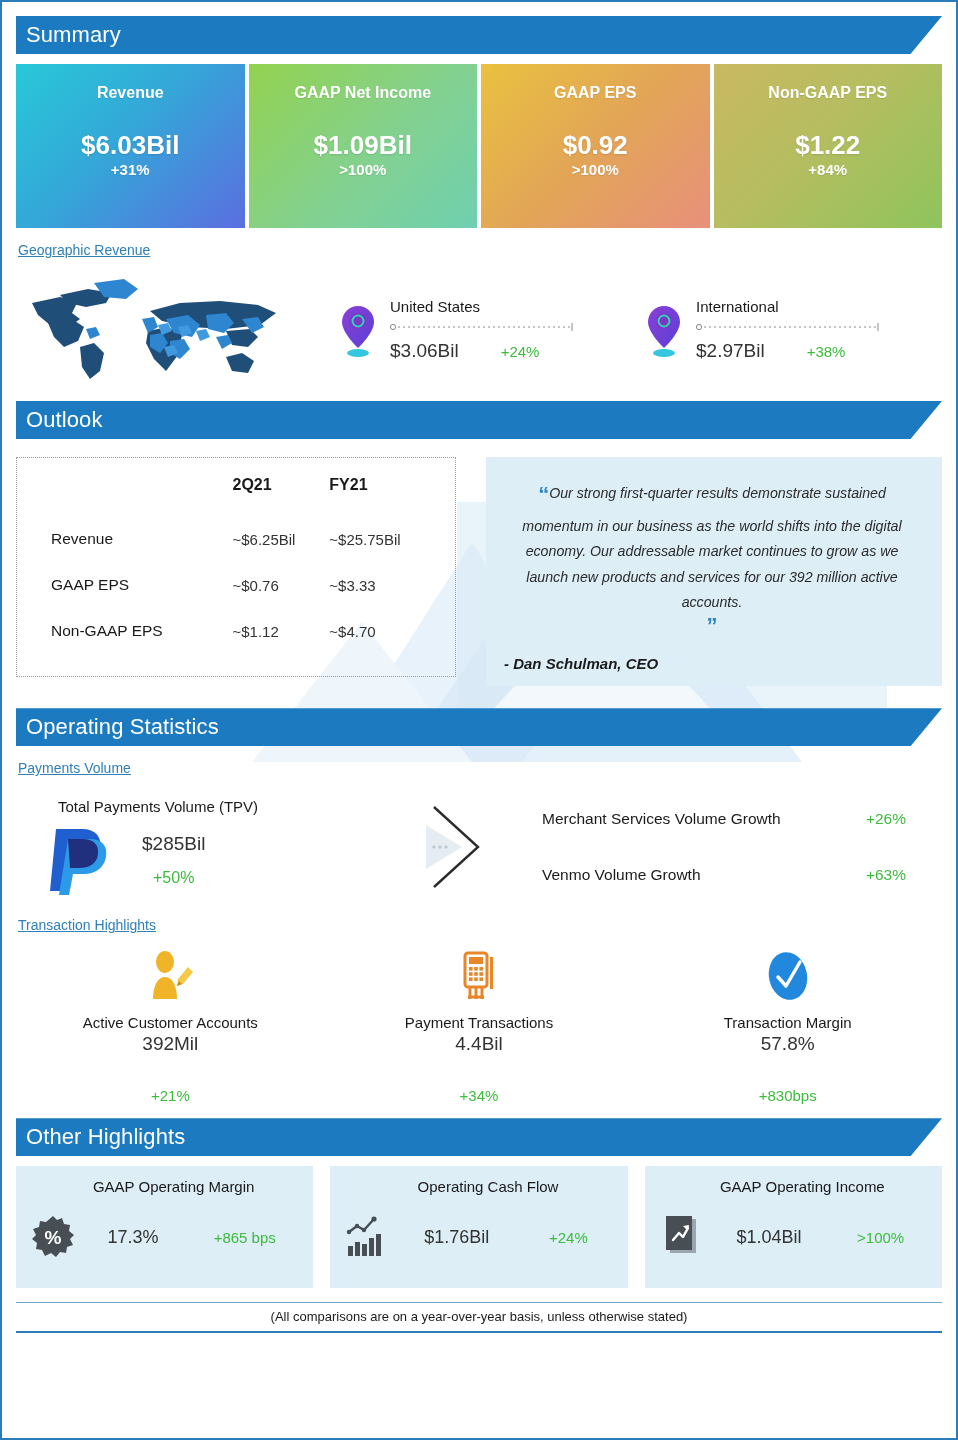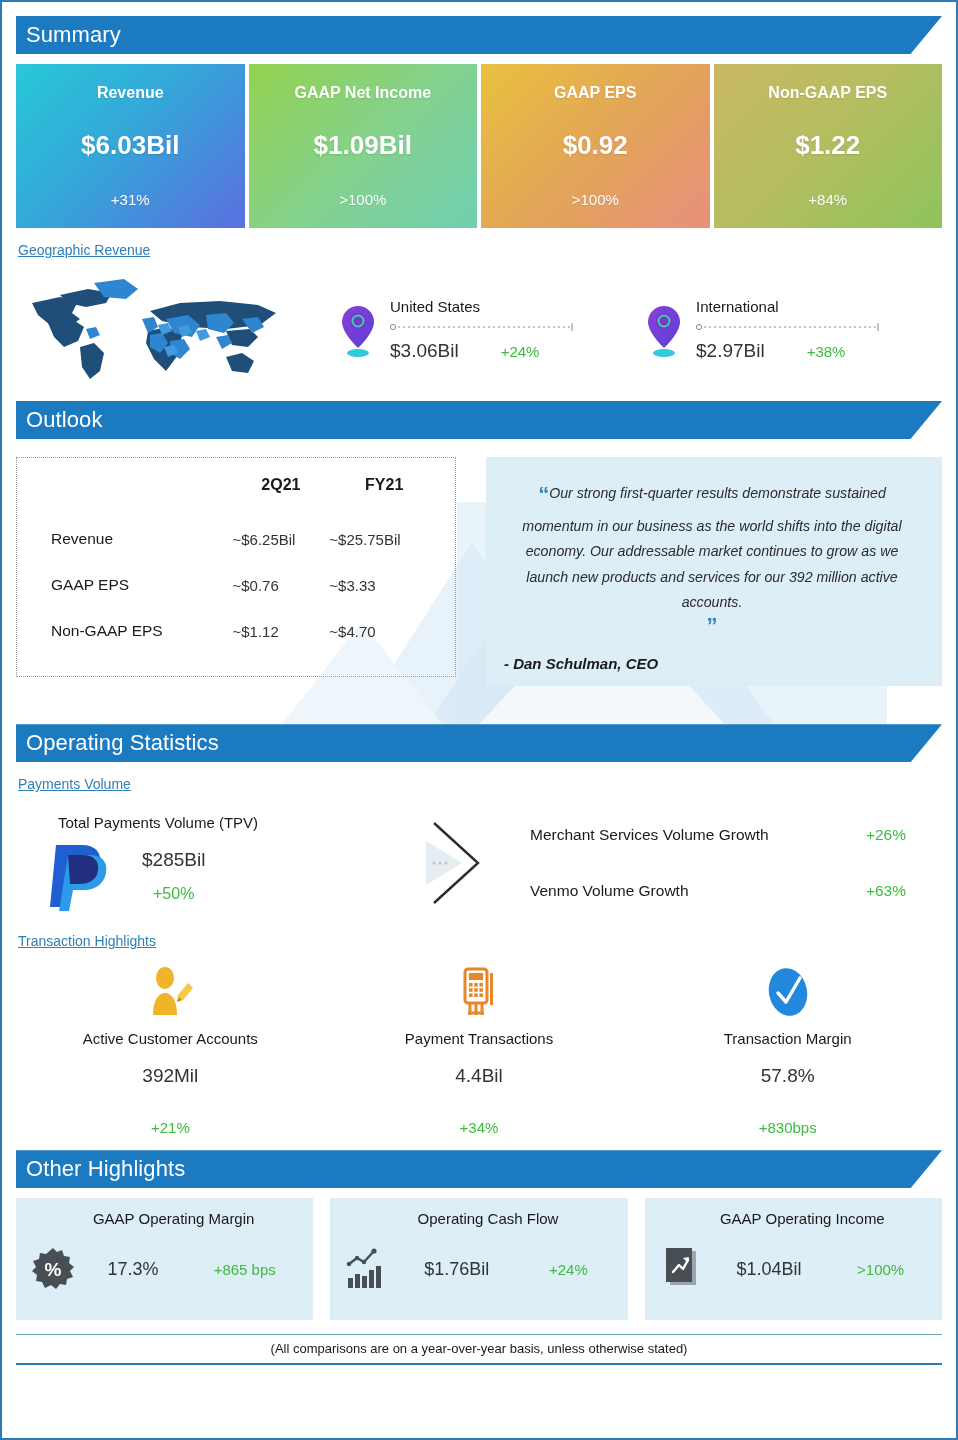--- a/index.html
+++ b/index.html
@@ -74,22 +74,22 @@
     text-shadow: 0 1px 1px rgba(0,0,0,.10);
   }
   .sum-card .v {
     font-size: 26px;
     font-weight: bold;
     margin-top: 28px;
     text-shadow: 0 1px 2px rgba(0,0,0,.12);
   }
   .sum-card .d {
     font-size: 15px;
-    margin-top: 30px;
     text-shadow: 0 1px 1px rgba(0,0,0,.10);
+    font-weight: bold;
   }
   .c0 { background: linear-gradient(135deg, #28c8d8 0%, #34a7d8 45%, #5b6ee0 100%); }
   .c1 { background: linear-gradient(135deg, #93d24f 0%, #83d190 55%, #6fd0b0 100%); }
   .c2 { background: linear-gradient(135deg, #e9c13f 0%, #e2a557 50%, #e8907c 100%); }
   .c3 { background: linear-gradient(135deg, #c9b862 0%, #b6bd60 45%, #8ec45c 100%); }
 
   
   .subhead {
     margin: 14px 0 0 16px;
     font-size: 14px;
@@ -130,21 +130,21 @@
     align-items: flex-start;
   }
   .outlook-table {
     width: 440px;
     border: 1px dotted #9a9a9a;
     padding: 18px 16px 22px 16px;
   }
   .outlook-table table { width: 100%; border-collapse: collapse; }
   .outlook-table th {
     font-size: 16px; font-weight: bold; color: #1a1a1a;
-    padding-bottom: 22px; text-align: center;
+    padding-bottom: 22px; text-align: left;
   }
   .outlook-table th.lbl { text-align: left; }
   .outlook-table td { font-size: 15px; color: #333; padding: 14px 0; }
   .outlook-table td.lbl { text-align: left; font-size: 15.5px; color: #1a1a1a; padding-left: 18px; }
 
   .quote-box {
     flex: 1;
     margin-left: 30px;
     background: #ddeef7;
     padding: 18px 22px 14px 18px;
@@ -178,35 +178,35 @@
     margin: 10px 0 0 0; height: 120px;
   }
   .pv-left { width: 360px; margin-left: 40px; }
   .pv-title { font-size: 15px; color: #1a1a1a; margin-left: 16px; }
   .pv-inner { display: flex; align-items: center; margin-top: 8px; }
   .pv-logo { width: 78px; height: 74px; flex: none; }
   .pv-nums { margin-left: 22px; text-align: center; }
   .pv-amt { font-size: 19px; color: #333; }
   .pv-pct { font-size: 16px; color: #3cbb3c; margin-top: 14px; }
   .pv-arrow { width: 80px; height: 88px; flex: none; margin-left: 10px; }
-  .pv-right { flex: 1; margin-left: 38px; margin-right: 50px; }
+  .pv-right { flex: 1; margin-left: 50px; margin-right: 50px; }
   .pv-line { display: flex; justify-content: space-between; align-items: baseline; }
   .pv-line + .pv-line { margin-top: 38px; }
   .pv-lbl { font-size: 15.5px; color: #1a1a1a; }
   .pv-val { font-size: 15.5px; color: #3cbb3c; }
 
   
   .th-row {
     position: relative; z-index: 2;
     display: flex; margin: 14px 14px 0 14px;
   }
   .th-col { flex: 1; text-align: center; }
   .th-icon { height: 56px; display: flex; align-items: center; justify-content: center; }
   .th-lbl { font-size: 15px; color: #1a1a1a; margin-top: 10px; }
-  .th-val { font-size: 19px; color: #333; margin-top: 18px; }
+  .th-val { font-size: 19px; color: #333; margin-top: 2px; }
   .th-pct { font-size: 15px; color: #3cbb3c; margin-top: 32px; }
 
   
   .oh-row {
     position: relative; z-index: 2;
     display: flex; gap: 17px; margin: 10px 14px 0 14px;
   }
   .oh-card {
     flex: 1; background: #ddeef7; height: 122px;
     position: relative; padding: 12px 10px;
@@ -398,21 +398,21 @@
     <div class="quote-box">
       <div class="quote-text">
         <span class="qmark">“</span><span>Our strong first-quarter results demonstrate sustained momentum in our business as the world shifts into the digital economy. Our addressable market continues to grow as we launch new products and services for our 392 million active accounts.</span>
       </div>
       <span class="qmark qmark-close">”</span>
       <div class="quote-attr">- Dan Schulman, CEO</div>
     </div>
   </div>
 
   
-  <div class="banner" style="margin-top:38px;">
+  <div class="banner" style="margin-top:22px;">
     <div class="shape"></div>
     <div class="label">Operating Statistics</div>
   </div>
 
   <div class="subhead">Payments Volume</div>
 
   <div class="pv-row">
     <div class="pv-left">
       <div class="pv-title">Total Payments Volume (TPV)</div>
       <div class="pv-inner">

